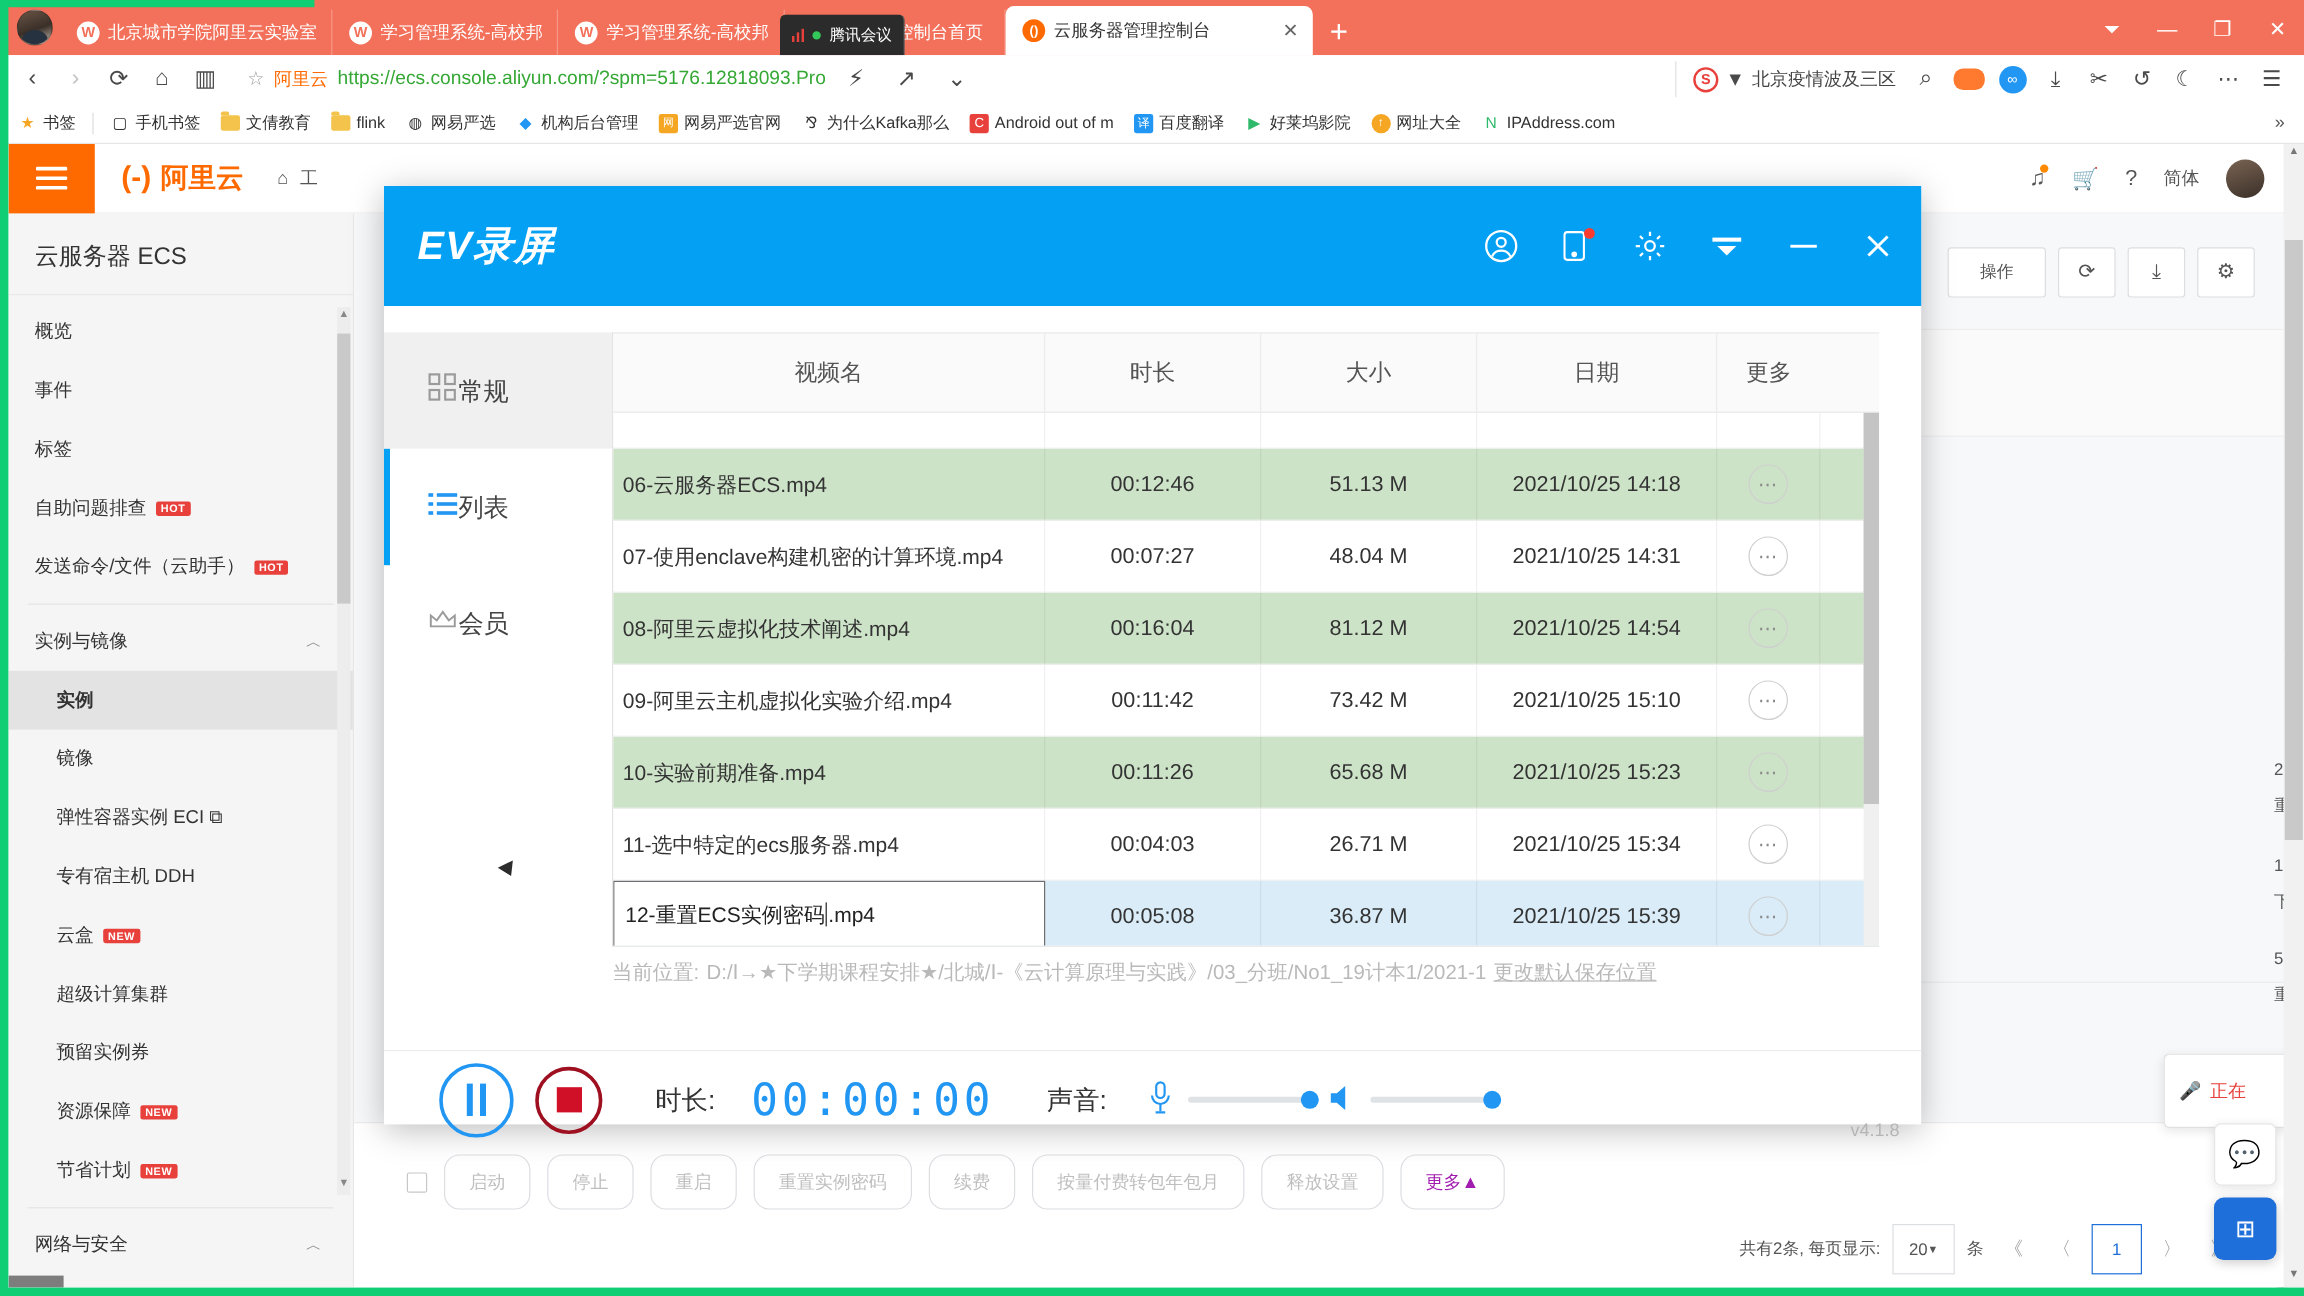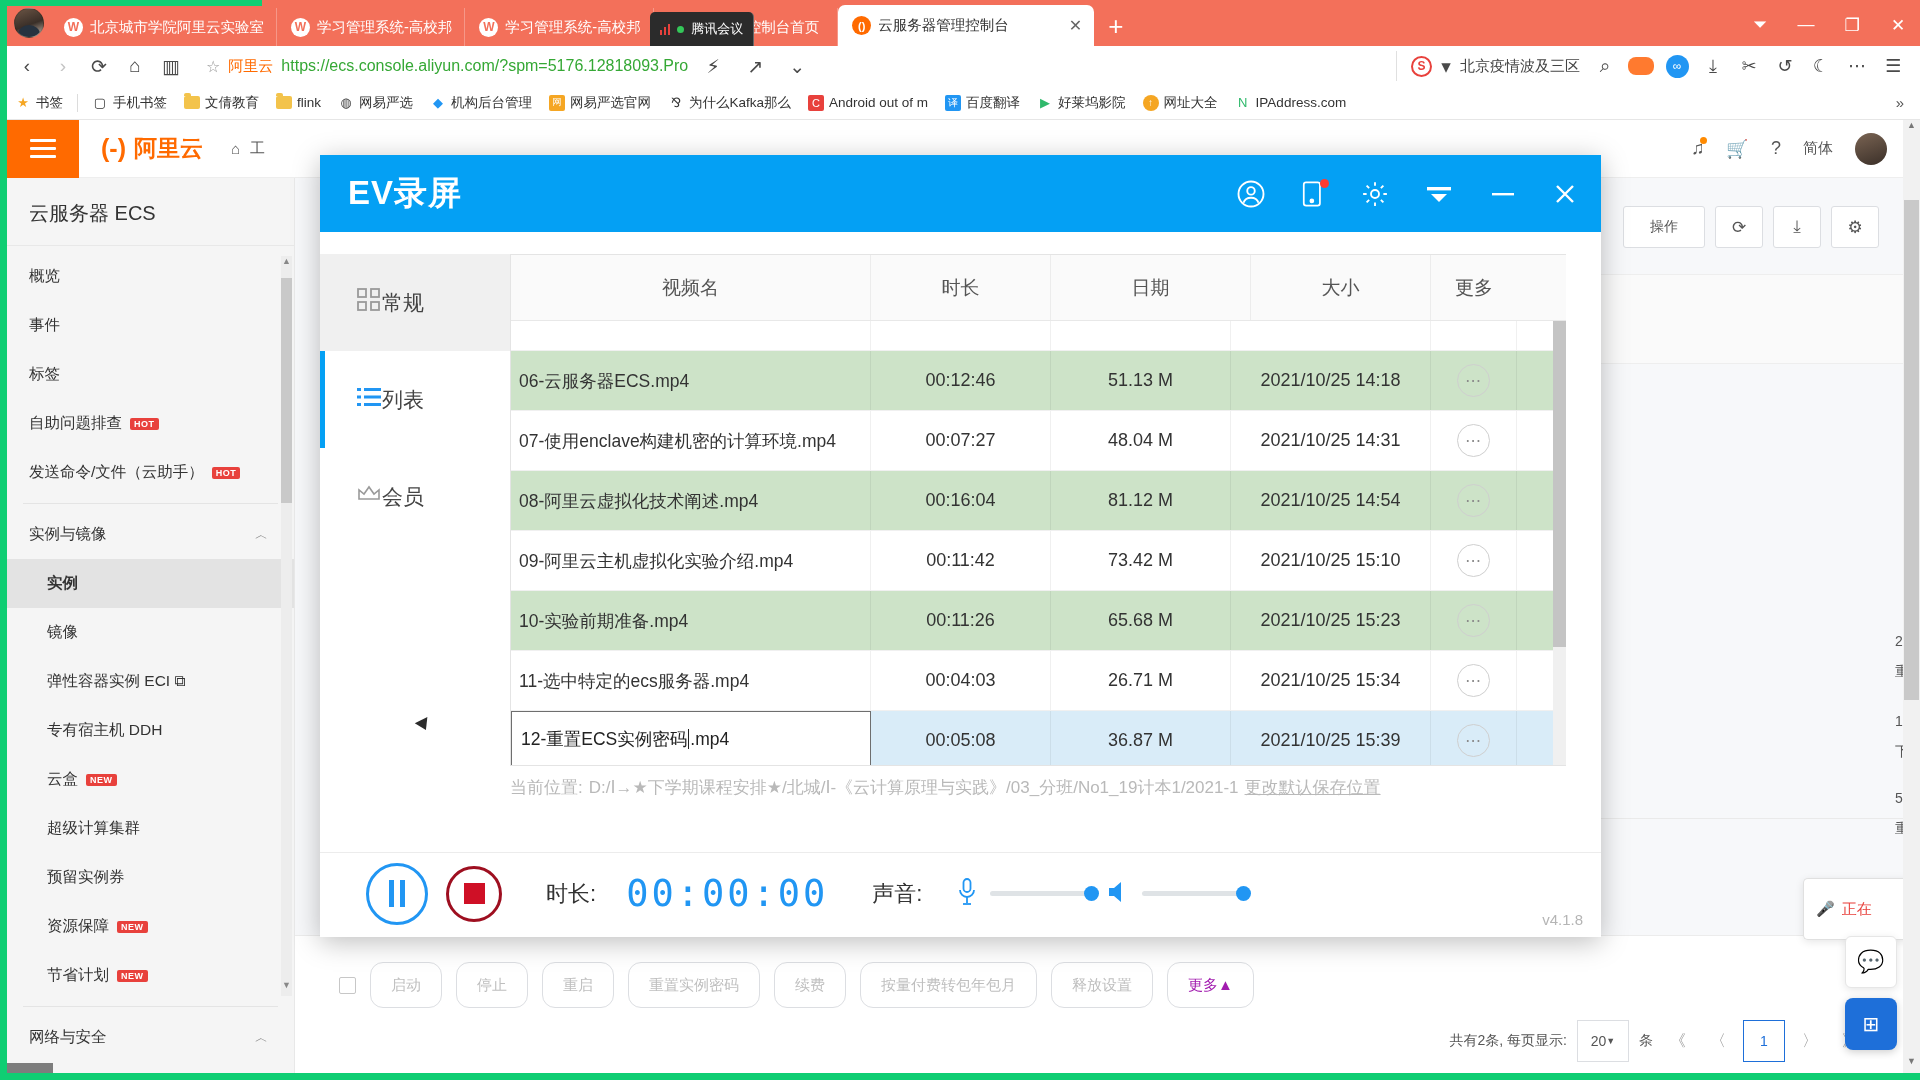--- a/index.html
+++ b/index.html
@@ -167,21 +167,21 @@
     border:1px solid #e6e6e6;box-shadow:0 2px 9px rgba(0,0,0,.10);display:flex;align-items:center;justify-content:center;
     color:#888;font-size:22px;}
   .float-grid{position:absolute;right:16px;top:820px;width:52px;height:52px;border-radius:8px;background:#1e6fd9;
     color:#fff;display:flex;align-items:center;justify-content:center;font-size:20px;box-shadow:0 2px 9px rgba(0,0,0,.2);}
 
   
   .ev {
     position:absolute; left:320px; top:155px; width:1281px; height:782px;
     background:#fff; box-shadow:0 5px 26px rgba(0,0,0,.26); z-index:30;
   }
-  .ev-title{height:77px;background:#04a0f4;display:flex;align-items:center;padding:0 22px 0 28px;}
+  .ev-title{height:100px;background:#04a0f4;display:flex;align-items:center;padding:0 22px 0 28px;font-style:italic;}
   .ev-title h1{color:#fff;font-size:33px;font-weight:600;letter-spacing:1px;}
   .ev-title .tools{margin-left:auto;display:flex;align-items:center;gap:33px;}
   .ev-ico{color:#fff;display:flex;align-items:center;justify-content:center;position:relative;}
   .ev-ico svg{display:block;}
   .ev-body{display:flex;height:620px;}
   .ev-side{width:190px;background:#fff;padding-top:22px;}
   .ev-tab{height:97px;display:flex;align-items:center;padding-left:36px;font-size:21px;color:#444;}
   .ev-tab.sel{background:#fff;border-left:5px solid #04a0f4;padding-left:31px;}
   .ev-tab.shade{background:#f0f0f0;}
   .ev-main{flex:1;padding:22px 20px 0 0;}
@@ -625,22 +625,22 @@
           <span>会员</span>
         </div>
       </div>
 
       <div class="ev-main">
         <div class="ev-table">
 
           <div class="ev-thead">
             <div class="ev-th c1">视频名</div>
             <div class="ev-th c2">时长</div>
+            <div class="ev-th c3">大小</div>
             <div class="ev-th c4">日期</div>
-            <div class="ev-th c3">大小</div>
             <div class="ev-th c5">更多</div>
           </div>
 
           <div class="ev-partial">
             <div class="ev-td c1"></div>
               <div class="ev-td c2"></div>
               <div class="ev-td c3"></div>
             <div class="ev-td c4"></div>
               <div class="ev-td c5"></div>
           </div>

